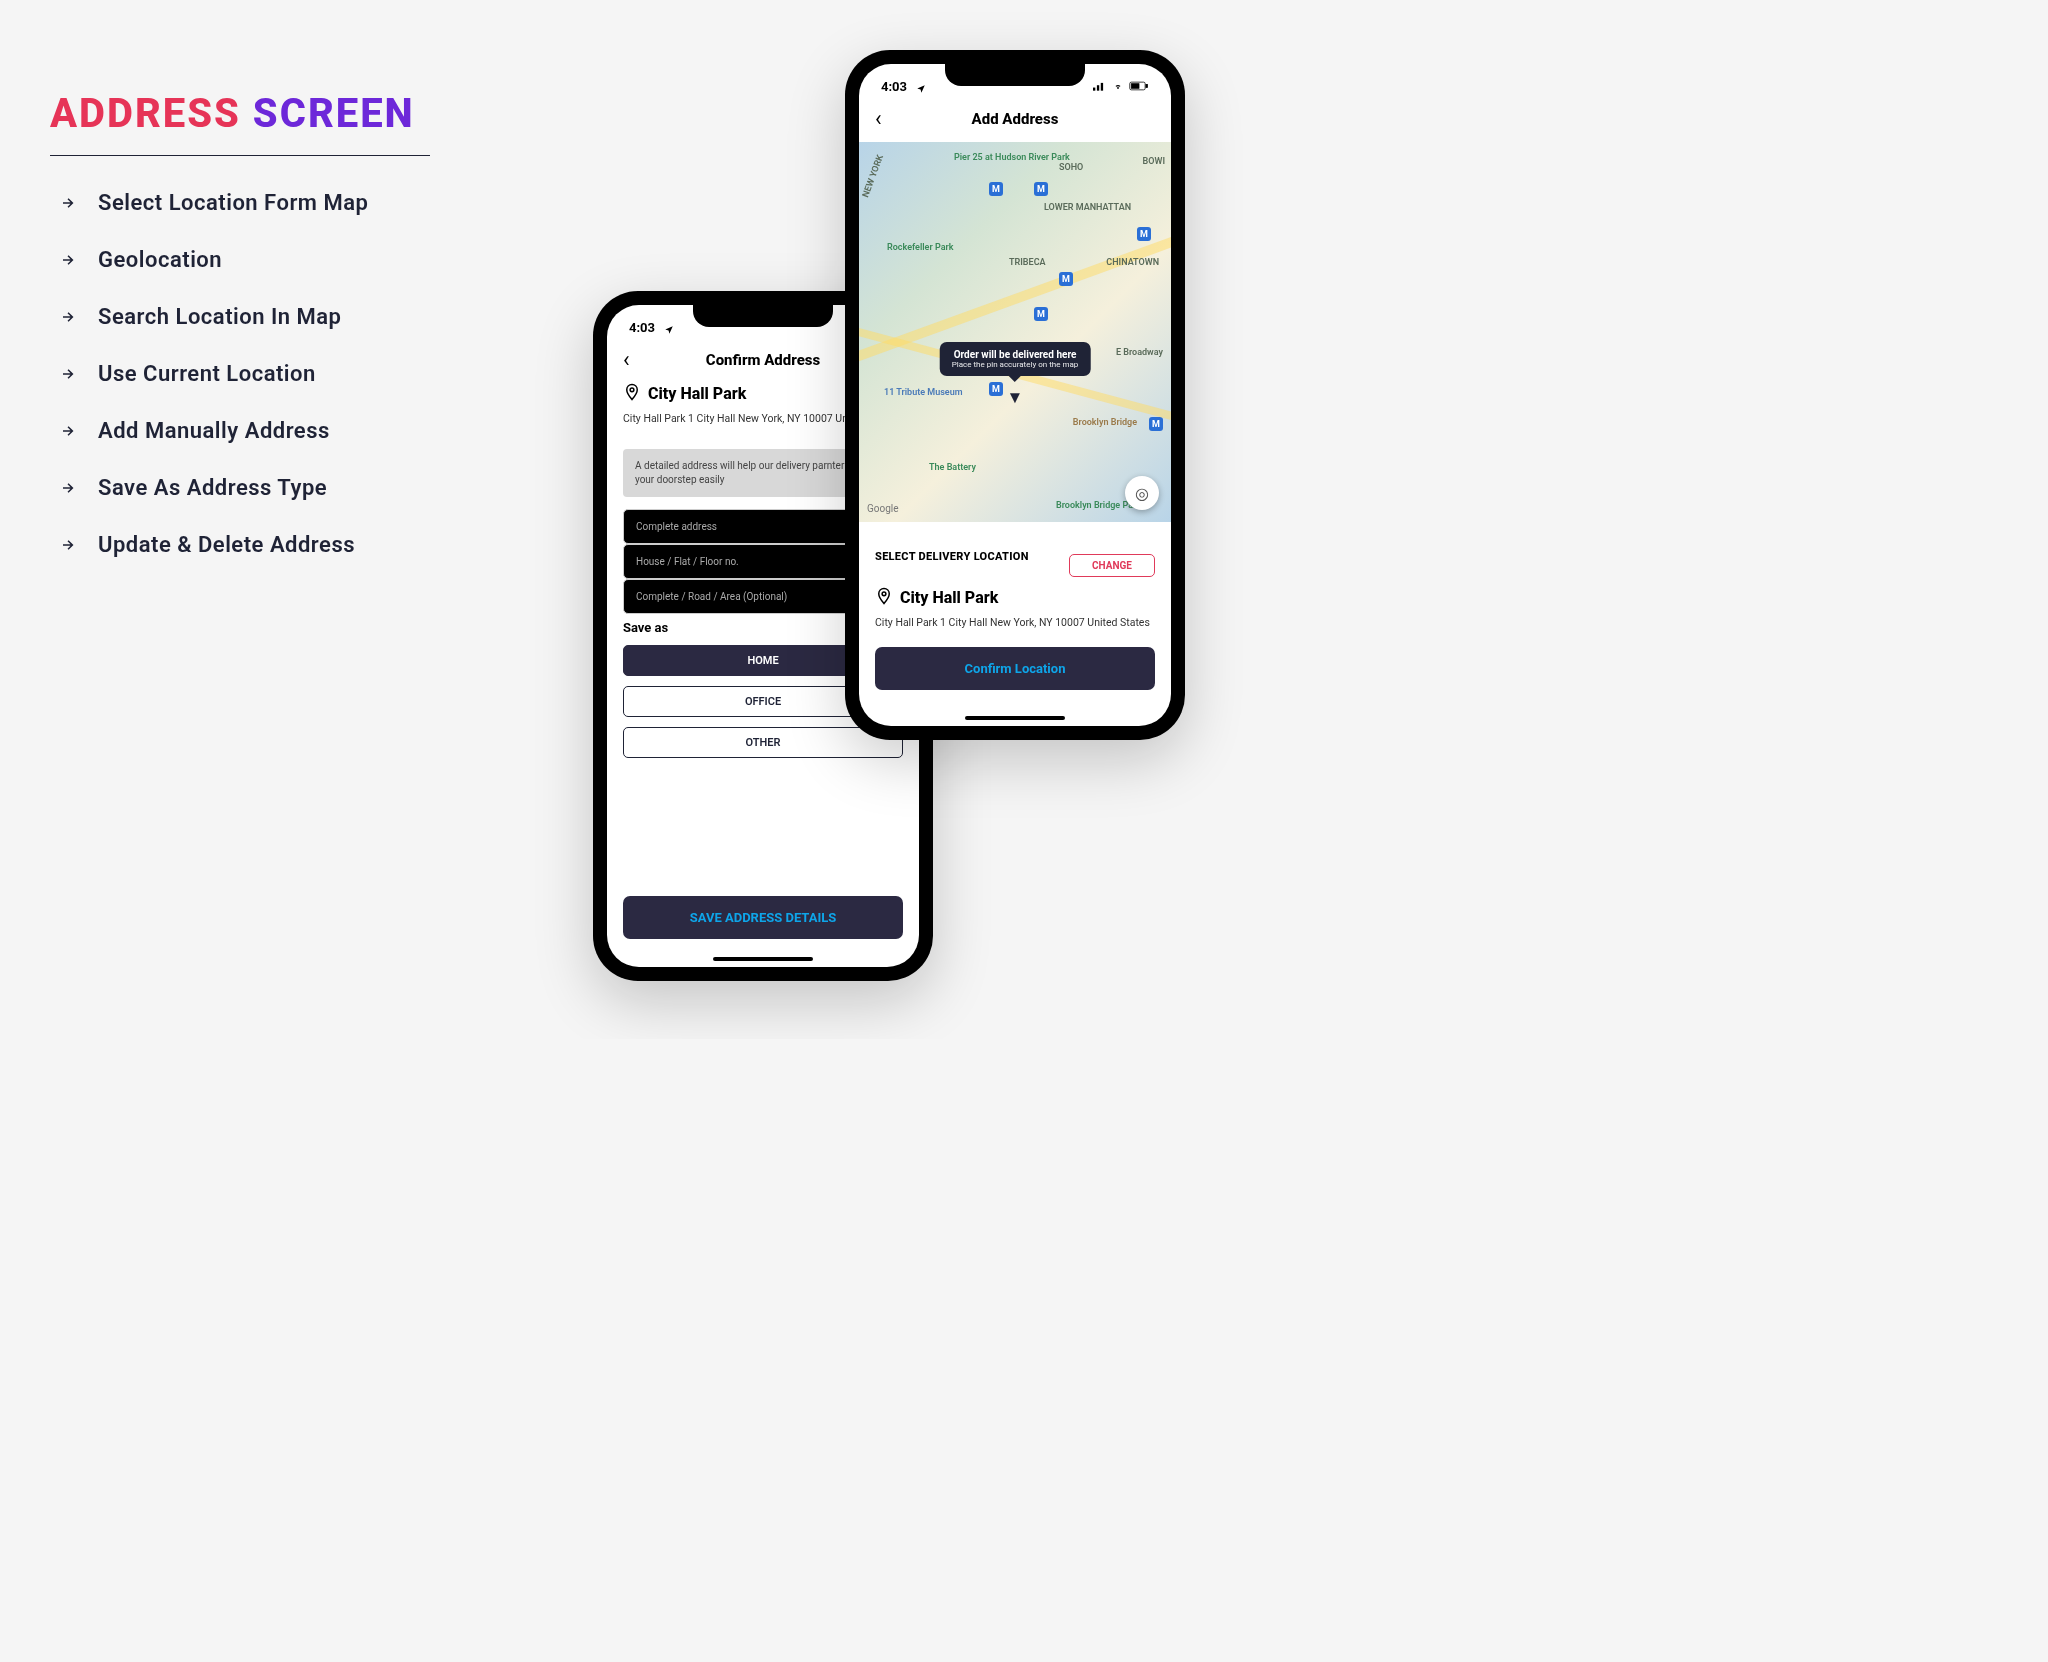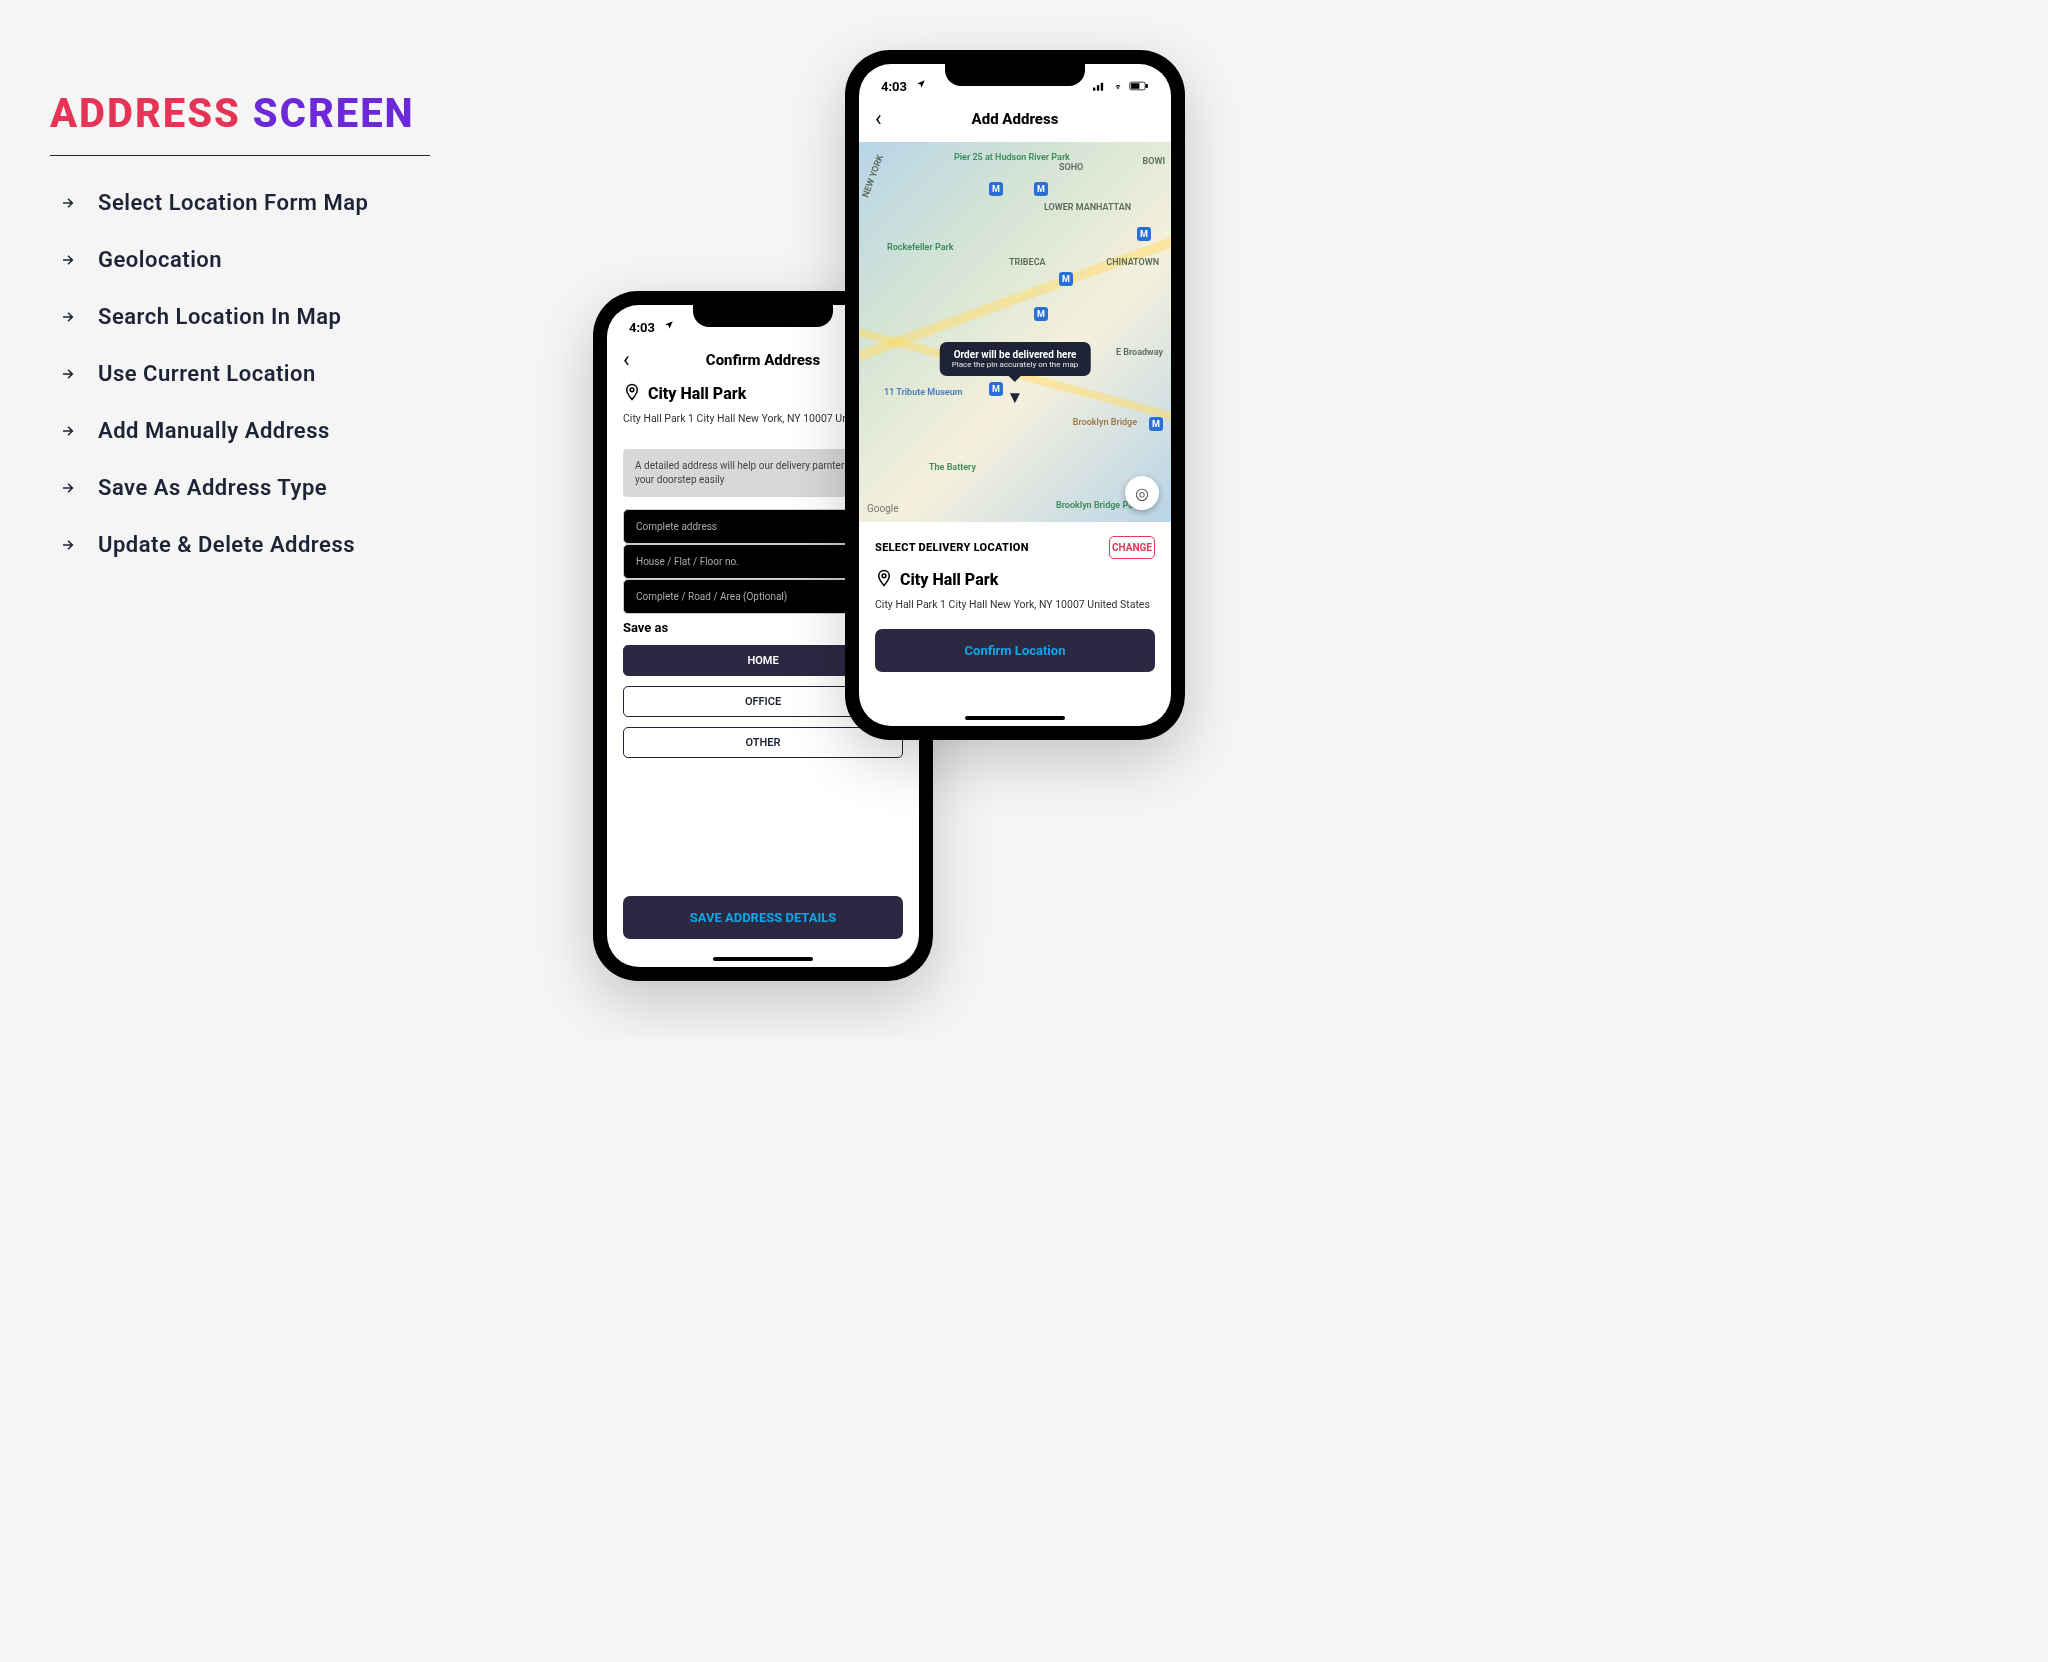--- a/index.html
+++ b/index.html
@@ -108,21 +108,21 @@
   .status-bar {
     display: flex;
     justify-content: space-between;
     align-items: center;
     padding: 10px 22px 0 22px;
     height: 34px;
     font-size: 13px;
     font-weight: 700;
     color: #000;
   }
-  .status-bar .time { display: flex; align-items: flex-start; gap: 9px; }
+  .status-bar .time { display: flex; align-items: flex-end; gap: 9px; }
   .status-icons { display: flex; gap: 4px; align-items: center; font-size: 11px; }
   .screen-header {
     display: flex;
     align-items: center;
     padding: 10px 16px 12px 16px;
     position: relative;
   }
   .back-chevron {
     font-size: 22px;
     font-weight: 400;
@@ -246,22 +246,23 @@
     font-weight: 800;
     color: #000;
     letter-spacing: 0.3px;
   }
   .change-btn {
     border: 1px solid #e03a5a;
     color: #e03a5a;
     background: #fff;
     font-size: 10px;
     font-weight: 700;
-    padding: 5px 2px;
+    padding: 5px 22px;
     border-radius: 5px;
+    margin-top: 18px;
   }
   .loc-title-row {
     display: flex;
     align-items: center;
     gap: 7px;
     margin-bottom: 7px;
   }
   .pin-icon { font-size: 18px; color: #000; line-height: 1; }
   .loc-title {
     font-size: 16px;

